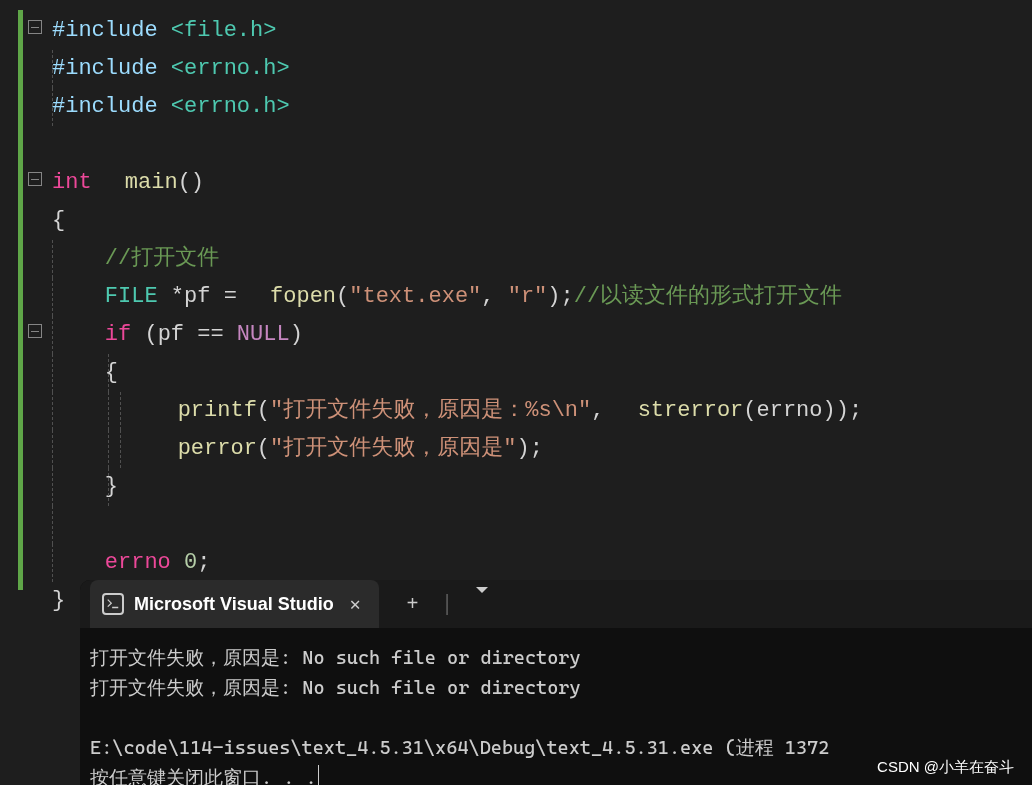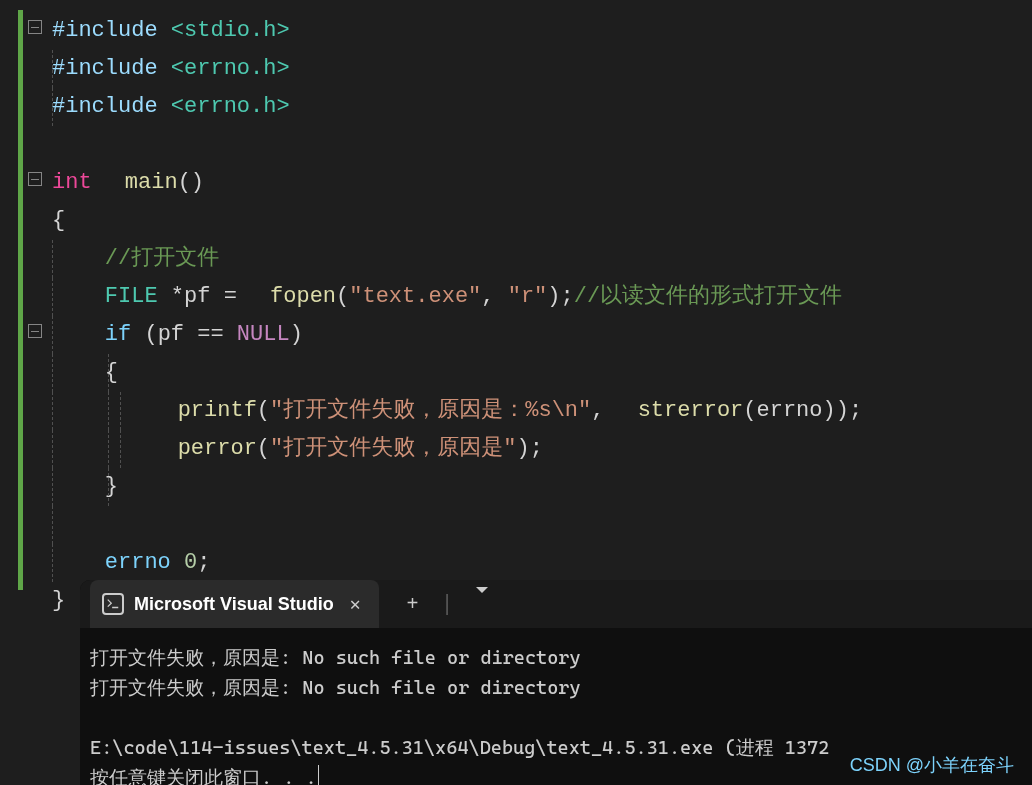--- a/index.html
+++ b/index.html
@@ -62,21 +62,21 @@
 }
 .line {
   height: 38px;
   position: relative;
 }
 .guide {
   position: absolute;
   border-left: 1px dashed #505050;
   height: 100%;
 }
-.kw-preproc { color: #7dd3fc; }
+.kw-preproc { color: #ec4899; }
 .kw-gray { color: #9cdcfe; }
 .header-name { color: #4ec9b0; }
 .kw-type { color: #ec4899; }
 .fn-name { color: #dcdcaa; margin-left: 20px; }
 .paren { color: #d4d4d4; }
 .brace { color: #d4d4d4; }
 .comment { color: #6a9955; }
 .var2 { color: #d4d4d4; }
 .op { color: #d4d4d4; }
 .string-orange { color: #ce9178; }
@@ -154,43 +154,43 @@
   font-family: 'Cascadia Mono', Consolas, monospace;
   font-size: 19px;
   color: #cccccc;
   line-height: 30px;
   white-space: pre;
 }
 .watermark {
   position: absolute;
   right: 18px;
   bottom: 8px;
-  color: #7dd3fc;
+  color: #ffffff;
   font-family: 'Microsoft YaHei', sans-serif;
-  font-size: 18px;
+  font-size: 15px;
 }
 .cursor-line {
   position: absolute;
   width: 1px;
   height: 22px;
   background: #cccccc;
 }
 </style>
 </head>
 <body>
 
 <div class="editor-area">
   <div class="gutter">
     <div class="gutter-green"></div>
     <div class="fold-box" style="top:20px;"></div>
     <div class="fold-box" style="top:172px;"></div>
     <div class="fold-box" style="top:324px;"></div>
   </div>
   <div class="code-lines">
-    <div class="line"><span class="kw-gray">#</span><span class="kw-gray">include </span><span class="header-name">&lt;</span><span class="header-name">stdio.h</span><span class="header-name">&gt;</span></div>
+    <div class="line"><span class="kw-gray">#</span><span class="kw-gray">include </span><span class="header-name">&lt;</span><span class="header-name">file.h</span><span class="header-name">&gt;</span></div>
     <div class="line"><span class="guide" style="left:0px;"></span><span class="kw-gray">#</span><span class="kw-gray">include </span><span class="header-name">&lt;</span><span class="header-name">errno.h</span><span class="header-name">&gt;</span></div>
     <div class="line"><span class="guide" style="left:0px;"></span><span class="kw-gray">#</span><span class="kw-gray">include </span><span class="header-name">&lt;</span><span class="header-name">errno.h</span><span class="header-name">&gt;</span></div>
     <div class="line"></div>
     <div class="line"><span class="kw-type">int </span><span class="fn-name">main</span><span class="paren">()</span></div>
     <div class="line"><span class="brace">{</span></div>
     <div class="line"><span class="guide" style="left:0px;"></span>&nbsp;&nbsp;&nbsp;&nbsp;<span class="comment">//打开文件</span></div>
     <div class="line"><span class="guide" style="left:0px;"></span>&nbsp;&nbsp;&nbsp;&nbsp;<span class="header-name">FILE </span><span class="op">*</span><span class="var2">pf</span><span class="op"> = </span><span class="fn-name">fopen</span><span class="paren">(</span><span class="string-orange">"text.exe"</span><span class="op">, </span><span class="string-orange">"r"</span><span class="paren">)</span><span class="op">;</span><span class="comment">//以读文件的形式打开文件</span></div>
     <div class="line"><span class="guide" style="left:0px;"></span>&nbsp;&nbsp;&nbsp;&nbsp;<span class="kw-preproc">if </span><span class="paren">(</span><span class="var2">pf</span><span class="op"> == </span><span style="color:#c586c0">NULL</span><span class="paren">)</span></div>
     <div class="line"><span class="guide" style="left:0px;"></span><span class="guide" style="left:56px;"></span>&nbsp;&nbsp;&nbsp;&nbsp;<span class="brace">{</span></div>
     <div class="line"><span class="guide" style="left:0px;"></span><span class="guide" style="left:56px;"></span><span class="guide" style="left:68px;"></span>&nbsp;&nbsp;&nbsp;&nbsp;&nbsp;&nbsp;&nbsp;&nbsp;<span class="fn-name">printf</span><span class="paren">(</span><span class="string-orange">"打开文件失败，原因是：%s\n"</span><span class="op">, </span><span class="fn-name">strerror</span><span class="paren">(</span><span class="var2">errno</span><span class="paren">)</span><span class="paren">)</span><span class="op">;</span></div>

